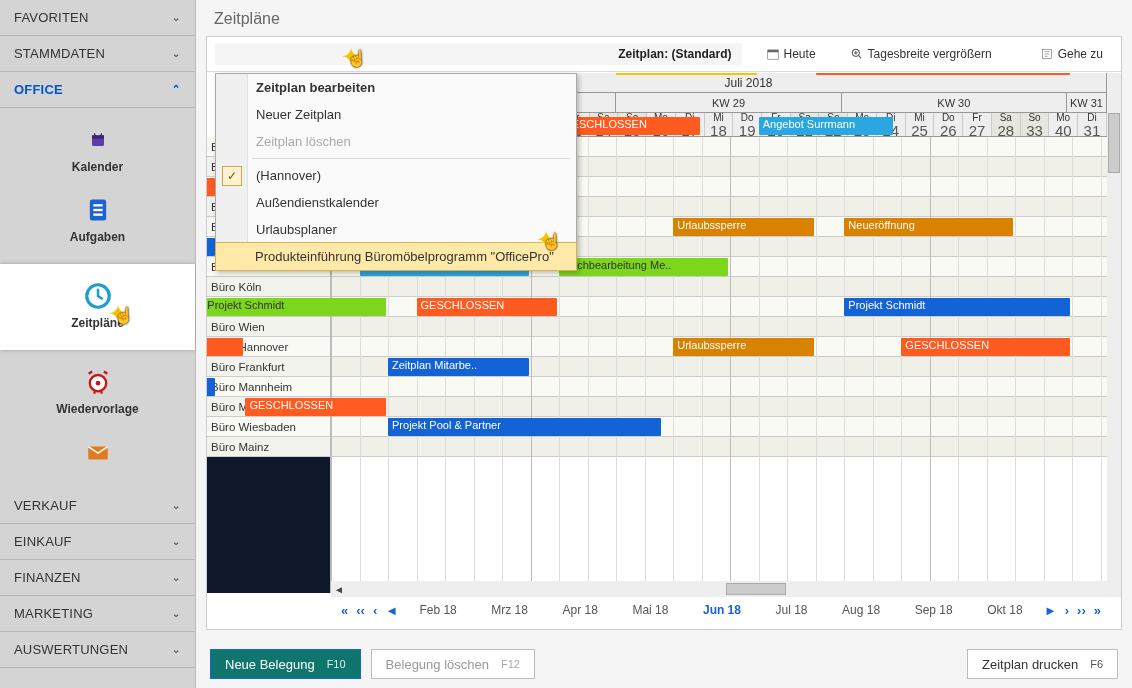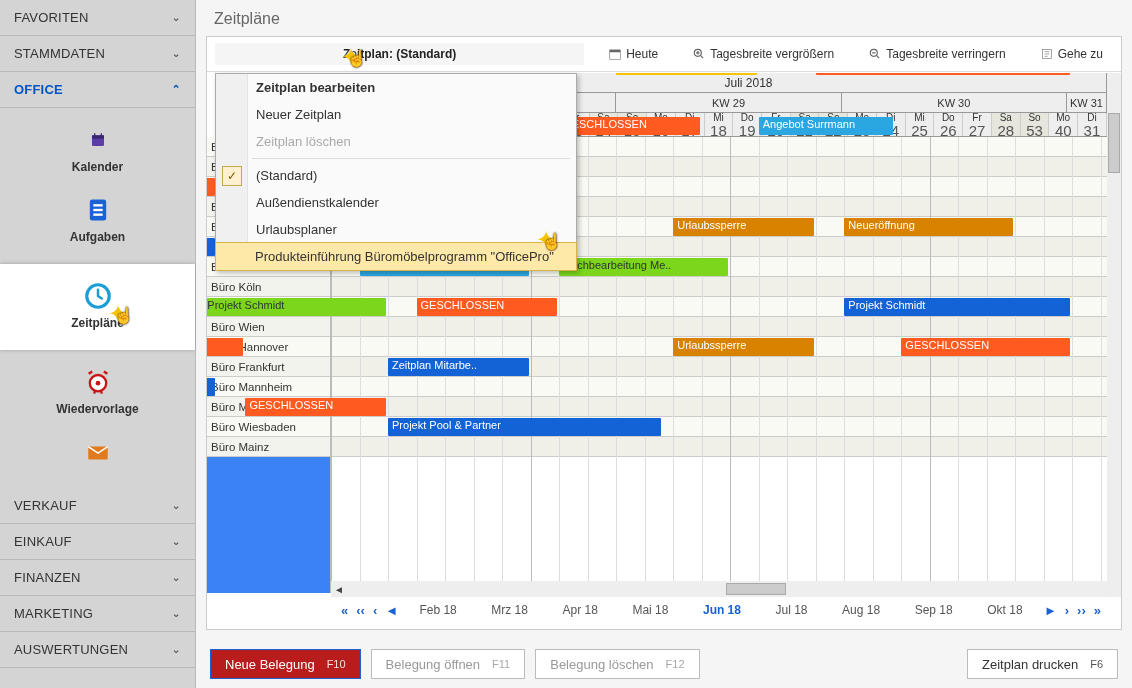--- a/index.html
+++ b/index.html
@@ -20,21 +20,21 @@
 
   .icon-box { width: 32px; height: 32px; display: flex; align-items: center; justify-content: center; }
 
   
   .main { flex: 1; display: flex; flex-direction: column; background: #f5f5f5; position: relative; }
   .main-header { padding: 10px 18px 8px; font-size: 16px; color: #666; font-weight: 400; }
   .main-body { flex:1; margin: 0 10px 58px 10px; background: #fff; border: 1px solid #ccc; position: relative; overflow: hidden; }
 
   
   .toolbar { display: flex; align-items: center; gap: 0; padding: 6px 8px; border-bottom: 1px solid #ddd; font-size: 12px; }
-  .toolbar .tb-btn { display: flex; align-items: center; gap: 4px; padding: 4px 10px; cursor: pointer; }
+  .toolbar .tb-btn { display: flex; align-items: flex-end; gap: 4px; padding: 4px 10px; cursor: pointer; }
   .toolbar .tb-btn.main { font-weight: 700; color: #222; }
   .tb-sep { width: 14px; }
 
   
   .dropdown { position: absolute; top: 36px; left: 8px; width: 362px; background: #fafafa; border: 1px solid #aaa; box-shadow: 2px 2px 5px rgba(0,0,0,.25); z-index: 50; }
   .dropdown .dd-item { display: flex; align-items: center; padding: 6px 10px 6px 40px; position: relative; cursor: pointer; font-size: 13px; color: #333; }
   .dropdown .dd-item.disabled { color: #aaa; cursor: default; }
   .dropdown .dd-item.bold { font-weight: 700; }
   .dropdown .dd-item .check { position: absolute; left: 6px; top: 4px; width: 20px; height: 20px; border: 1px solid #c9a94d; background: #fff1cf; display: flex; align-items: center; justify-content: center; color: #7a5a00; font-size: 12px; }
   .dropdown .dd-item.highlighted { background: #ffe9a8; border: 1px solid #d8b24a; margin: -1px; padding: 6px 9px 6px 39px; }
@@ -42,21 +42,21 @@
   .dropdown .gutter { position: absolute; top:0; bottom:0; left:0; width:32px; background:#f0f0f0; border-right:1px solid #e3e3e3; }
   .dropdown .dd-items { position: relative; }
 
   
   .click-spark { position: absolute; width: 28px; height: 28px; pointer-events: none; z-index: 60; }
   .click-spark::before { content: "✦"; color: #f5c400; font-size: 24px; position: absolute; left: 0; top: 0; text-shadow: 0 0 3px #fff; }
   .click-spark::after { content: "☝"; color:#fff; font-size:16px; position: absolute; left:6px; top:6px; text-shadow: 0 0 2px #000; }
 
   
   .schedule-wrap { position: absolute; top: 36px; left: 0; right: 14px; bottom: 36px; overflow: hidden; }
-  .sched-left { position: absolute; top: 64px; left:0; width: 124px; bottom:0; border-right: 1px solid #bbb; background: #3b82f6; }
+  .sched-left { position: absolute; top: 64px; left:0; width: 124px; bottom:0; border-right: 1px solid #bbb; background: #0f172a; }
   .sched-row-label { height: 20px; line-height: 20px; padding-left: 4px; border-bottom: 1px solid #ccc; font-size: 11.5px; background: #f3f3ed; white-space: nowrap; overflow: hidden; }
   .sched-row-label:nth-child(odd) { background: #fafaf4; }
 
   .sched-header { position:absolute; top:0; left:124px; right:0; height:64px; background:#eee; }
   .sched-h-month { height:20px; display:flex; border-bottom:1px solid #999; }
   .sched-h-month > div { flex:1; text-align:center; font-size:12px; border-right:1px solid #999; line-height:20px; }
   .sched-h-week { height:20px; display:flex; border-bottom:1px solid #999; font-size:11px; }
   .sched-h-week > div { text-align:center; border-right:1px solid #999; line-height:20px; }
   .sched-h-days { height:24px; display:flex; font-size:10px; border-bottom:1px solid #999; }
   .day-col-h { display:flex; flex-direction:column; align-items:center; justify-content:center; border-right:1px solid #ccc; line-height:1; padding-top:1px; }
@@ -81,21 +81,21 @@
   .h-scroll-stub { position:absolute; left:124px; right:0; bottom:32px; height:16px; background:#eee; display:flex; align-items:center; }
   .h-scroll-stub .arrow { width:16px; text-align:center; color:#444; cursor:pointer; font-size:10px; }
   .h-scroll-stub .thumb { position:absolute; left:50%; width:60px; height:12px; background:#ccc; border:1px solid #aaa; top:2px; }
 
   .v-scroll { position:absolute; top:36px; right:0; bottom:36px; width:14px; background:#eee; }
   .v-scroll .thumb { position:absolute; top:40px; width:12px; left:1px; height:60px; background:#ccc; border:1px solid #aaa; }
 
   
   .action-bar { position:absolute; left:0; right:0; bottom:0; height:48px; display:flex; align-items:center; gap:10px; padding:0 14px; background:#f5f5f5; }
   .action-btn { height:30px; display:flex; align-items:center; gap:8px; padding:0 14px; font-size:13px; background:#fff; border:1px solid #bbb; color:#999; cursor:default; }
-  .action-btn.primary { background:#b91c1c; color:#fff; border-color:#1b62d6; cursor:pointer; }
+  .action-btn.primary { background:#0f766e; color:#fff; border-color:#1b62d6; cursor:pointer; }
   .action-btn .key { font-size:11px; opacity:.85; margin-left:4px; }
   .action-btn.right { margin-left:auto; color:#333; cursor:pointer; }
 
   .tiny-icon { width:16px; height:16px; }
 </style>
 </head>
 <body>
 
 <div class="app">
 
@@ -217,28 +217,20 @@
         <div class="tb-sep"></div>
         <div class="tb-btn">
           <svg width="14" height="14" viewBox="0 0 24 24">
               <circle cx="10" cy="10" r="6" fill="none" stroke="#666" stroke-width="2"></circle>
               <path d="M14 14l5 5" stroke="#666" stroke-width="2"></path>
               <path d="M10 7v6M7 10h6" stroke="#666" stroke-width="2"></path>
             </svg>
           <span>Tagesbreite vergrößern</span>
         </div>
         <div class="tb-sep"></div>
-        <div class="tb-btn">
-          <svg width="14" height="14" viewBox="0 0 24 24">
-              <circle cx="10" cy="10" r="6" fill="none" stroke="#666" stroke-width="2"></circle>
-              <path d="M14 14l5 5" stroke="#666" stroke-width="2"></path>
-              <path d="M7 10h6" stroke="#666" stroke-width="2"></path>
-            </svg>
-          <span>Tagesbreite verringern</span>
-        </div>
         <div class="tb-sep"></div>
         <div class="tb-btn">
           <svg width="14" height="14" viewBox="0 0 24 24">
               <rect x="4" y="4" width="16" height="16" fill="none" stroke="#666"></rect>
               <path d="M8 8h8M8 12h8M8 16h5" stroke="#666"></path>
             </svg>
           <span>Gehe zu</span>
         </div>
       </div>
 
@@ -250,21 +242,21 @@
             </div>
           <div class="dd-item">
               <span>Neuer Zeitplan</span>
             </div>
           <div class="dd-item disabled">
               <span>Zeitplan löschen</span>
             </div>
           <div class="dd-sep"></div>
           <div class="dd-item">
             <span class="check">✓</span>
-            <span>(Standard)</span>
+            <span>(Hannover)</span>
           </div>
           <div class="dd-item">
               <span>Außendienstkalender</span>
             </div>
           <div class="dd-item">
               <span>Urlaubsplaner</span>
             </div>
           <div class="dd-item highlighted">
             <span>Produkteinführung Büromöbelprogramm "OfficePro"</span>
           </div>
@@ -378,21 +370,21 @@
               <div class="day-col-h" style="flex: 1 1 0%;">
                 <div>Fr</div>
                 <div class="num">27</div>
               </div>
               <div class="day-col-h weekend" style="flex: 1 1 0%;">
                 <div>Sa</div>
                 <div class="num">28</div>
               </div>
               <div class="day-col-h weekend" style="flex: 1 1 0%;">
                 <div>So</div>
-                <div class="num">53</div>
+                <div class="num">33</div>
               </div>
               <div class="day-col-h" style="flex: 1 1 0%;">
                 <div>Mo</div>
                 <div class="num">40</div>
               </div>
               <div class="day-col-h" style="flex: 1 1 0%;">
                 <div>Di</div>
                 <div class="num">31</div>
               </div>
             </div>
@@ -522,24 +514,20 @@
         <div class="thumb"></div>
       </div>
     </div>
 
     <div class="action-bar">
       <div class="action-btn primary">
         <span>Neue Belegung</span>
         <span class="key">F10</span>
       </div>
       <div class="action-btn">
-        <span>Belegung öffnen</span>
-        <span class="key">F11</span>
-      </div>
-      <div class="action-btn">
         <span>Belegung löschen</span>
         <span class="key">F12</span>
       </div>
       <div class="action-btn right">
         <span>Zeitplan drucken</span>
         <span class="key">F6</span>
       </div>
     </div>
   </div>
 </div>

